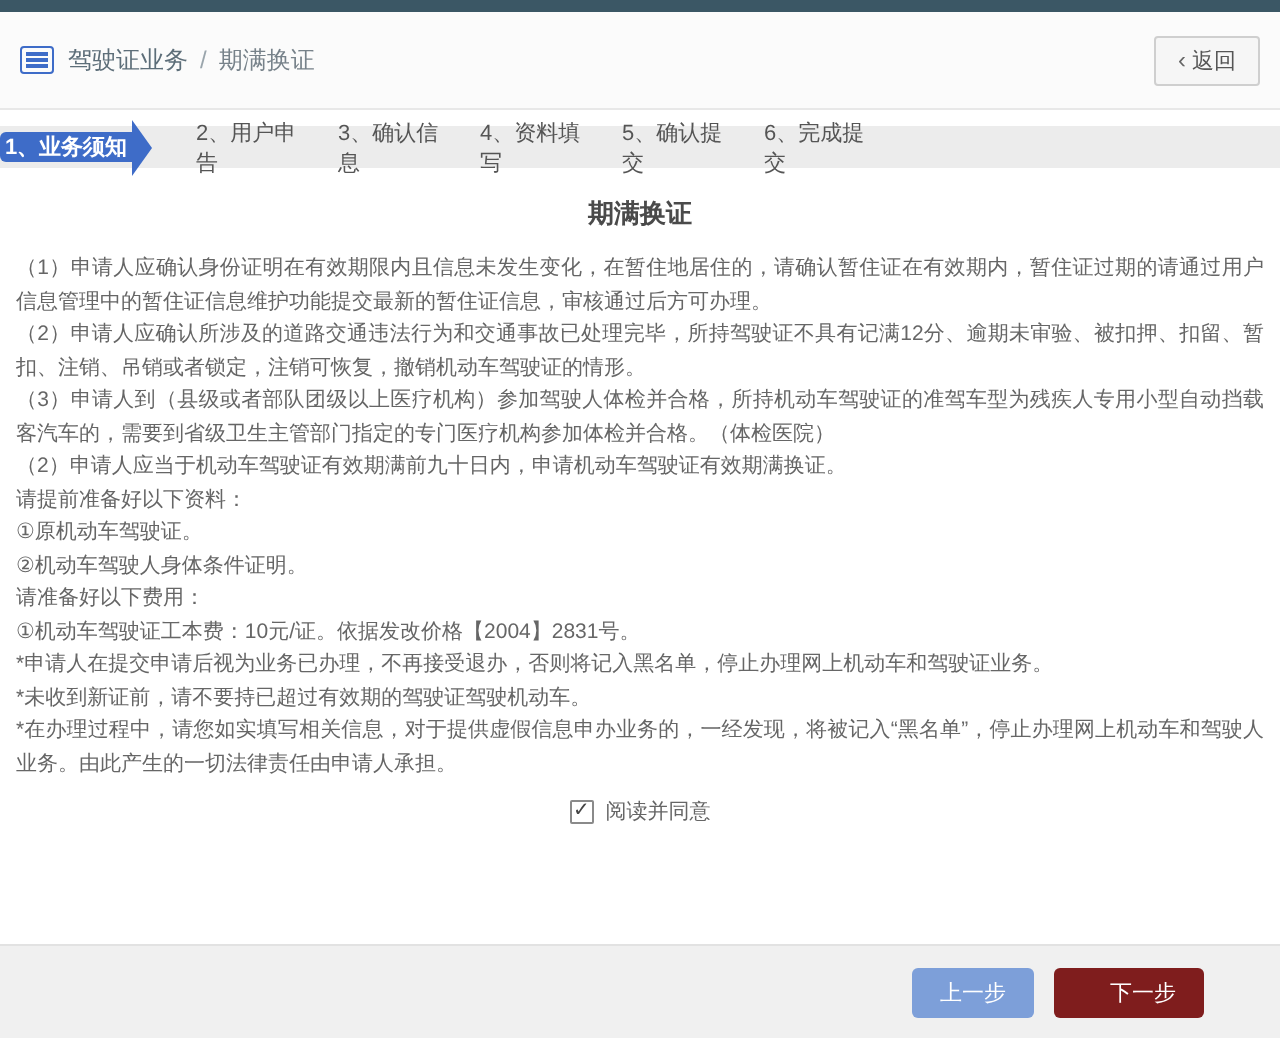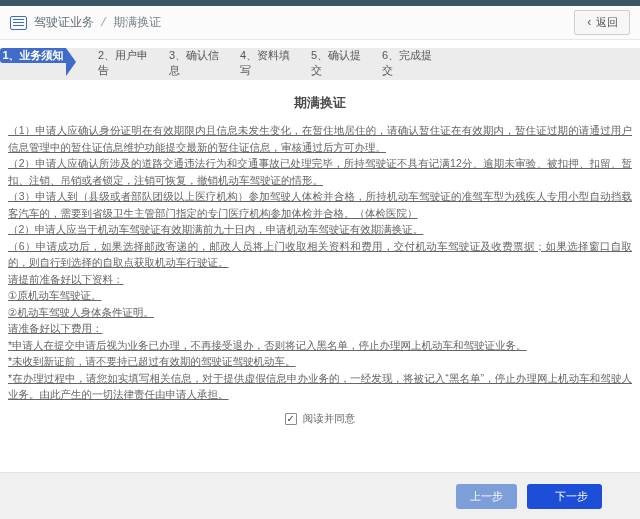--- a/index.html
+++ b/index.html
@@ -10,26 +10,25 @@
     color: #666;
     overflow: hidden;
   }
   .app { width: 640px; height: 519px; display: flex; flex-direction: column; background: #fff; }
 
   
   .topbar { height: 6px; background: #3b5765; flex: none; }
 
   
   .header {
-    height: 34px; flex: none;
+    height: 49px; flex: none;
     display: flex; align-items: center;
     padding: 0 10px;
     background: #fbfbfb;
     border-bottom: 1px solid #e8e8e8;
-    font-family: Liberation Mono, monospace;
   }
   .menu-icon {
     width: 17px; height: 14px; margin-right: 7px;
     border: 1.5px solid #3e6cc8; border-radius: 2px;
     position: relative; flex: none;
   }
   .menu-icon i {
     position: absolute; left: 2px; right: 2px; height: 1.5px;
     background: #3e6cc8;
   }
@@ -45,24 +44,24 @@
     background: #f6f6f6;
     font-size: 11px; color: #555;
     padding: 4px 11px;
     display: flex; align-items: center; gap: 3px;
     cursor: pointer;
   }
   .back-btn .arr { font-size: 12px; line-height: 1; color: #666; }
 
   
   .steps {
-    height: 32px; flex: none;
+    height: 21px; flex: none;
     margin-top: 8px;
     background: #ececec;
-    display: flex; align-items: flex-start;
+    display: flex; align-items: center;
     font-size: 11px;
   }
   .step { display: flex; align-items: center; color: #555; position: relative; }
   .step.plain { width: 71px; padding-left: 14px; }
   .step.active {
     width: 66px; flex: none;
     background: #3e6cc8; color: #fff;
     justify-content: center;
     border-radius: 3px 0 0 3px;
     font-weight: bold;
@@ -80,21 +79,20 @@
   .content h1 {
     text-align: center;
     font-size: 13px; font-weight: bold; color: #4a4a4a;
     margin: 4px 0 10px 0;
   }
   .content p {
     font-size: 10.5px;
     line-height: 16.5px;
     color: #666;
     text-align: justify;
-    text-decoration: underline;
   }
   .agree-row {
     margin-top: 9px;
     display: flex; justify-content: center; align-items: center; gap: 6px;
     font-size: 10.5px; color: #666;
   }
   .checkbox {
     width: 12px; height: 12px; flex: none;
     border: 1px solid #8a8a8a; border-radius: 1px;
     background: #fff;
@@ -112,21 +110,21 @@
     padding-right: 38px; gap: 10px; margin-top: 24px;
   }
   .btn {
     font-size: 11px; color: #fff;
     border: none; border-radius: 3px;
     padding: 5px 14px;
     cursor: pointer;
     font-family: inherit;
   }
   .btn.prev { background: #7d9fd9; }
-  .btn.next { background: #1d4ed8; padding-left: 28px; }
+  .btn.next { background: #7f1d1d; padding-left: 28px; }
 </style>
 </head>
 <body>
 
 <div class="app">
 
   <div class="topbar"></div>
 
   <div class="header">
     <span class="menu-icon">
@@ -166,25 +164,25 @@
       <span>6、完成提交</span>
     </div>
   </div>
 
   <div class="content">
     <h1>期满换证</h1>
     <p>（1）申请人应确认身份证明在有效期限内且信息未发生变化，在暂住地居住的，请确认暂住证在有效期内，暂住证过期的请通过用户信息管理中的暂住证信息维护功能提交最新的暂住证信息，审核通过后方可办理。</p>
     <p>（2）申请人应确认所涉及的道路交通违法行为和交通事故已处理完毕，所持驾驶证不具有记满12分、逾期未审验、被扣押、扣留、暂扣、注销、吊销或者锁定，注销可恢复，撤销机动车驾驶证的情形。</p>
     <p>（3）申请人到（县级或者部队团级以上医疗机构）参加驾驶人体检并合格，所持机动车驾驶证的准驾车型为残疾人专用小型自动挡载客汽车的，需要到省级卫生主管部门指定的专门医疗机构参加体检并合格。（体检医院）</p>
     <p>（2）申请人应当于机动车驾驶证有效期满前九十日内，申请机动车驾驶证有效期满换证。</p>
-    <p>（6）申请成功后，如果选择邮政寄递的，邮政人员将上门收取相关资料和费用，交付机动车驾驶证及收费票据；如果选择窗口自取的，则自行到选择的自取点获取机动车行驶证。</p>
     <p>请提前准备好以下资料：</p>
     <p>①原机动车驾驶证。</p>
     <p>②机动车驾驶人身体条件证明。</p>
     <p>请准备好以下费用：</p>
+    <p>①机动车驾驶证工本费：10元/证。依据发改价格【2004】2831号。</p>
     <p>*申请人在提交申请后视为业务已办理，不再接受退办，否则将记入黑名单，停止办理网上机动车和驾驶证业务。</p>
     <p>*未收到新证前，请不要持已超过有效期的驾驶证驾驶机动车。</p>
     <p>*在办理过程中，请您如实填写相关信息，对于提供虚假信息申办业务的，一经发现，将被记入“黑名单”，停止办理网上机动车和驾驶人业务。由此产生的一切法律责任由申请人承担。</p>
 
     <div class="agree-row">
       <span class="checkbox">
         <span>✓</span>
       </span>
       <span>阅读并同意</span>
     </div>

